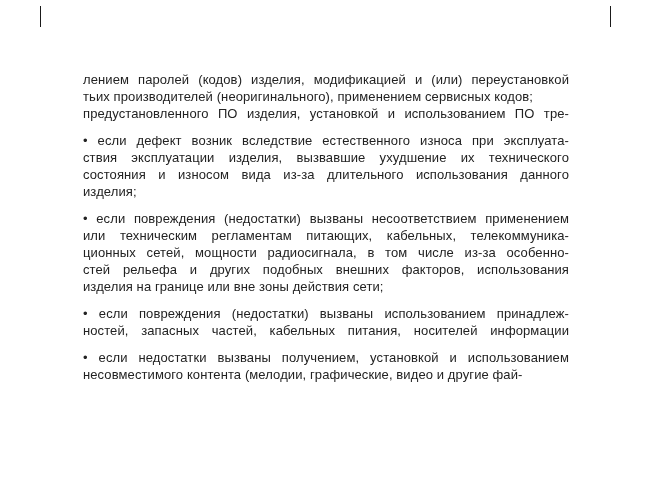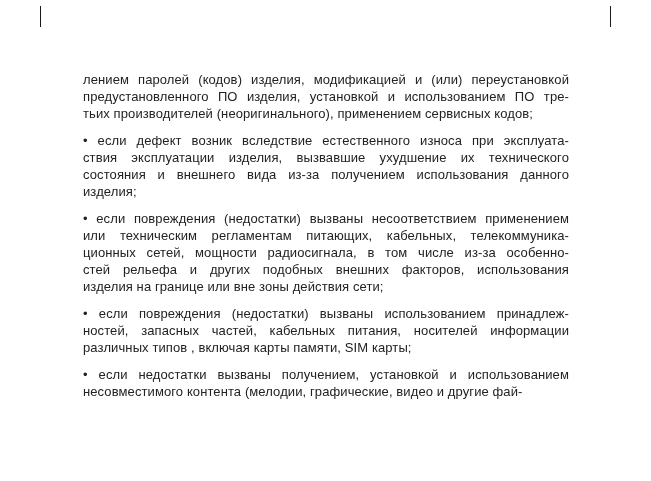--- a/index.html
+++ b/index.html
@@ -63,39 +63,38 @@
   <div class="crop v tl-v"></div>
   <div class="crop v tr-v"></div>
   <div class="crop v bl-v"></div>
   <div class="crop v br-v"></div>
   <div class="crop h bl-h"></div>
   <div class="crop h br-h"></div>
 
   <div class="text-block">
       <div class="paragraph">
         <div class="line">лением паролей (кодов) изделия, модификацией и (или) переустановкой</div>
+        <div class="line last">тьих производителей (неоригинального), применением сервисных кодов;</div>
         <div class="line">предустановленного ПО изделия, установкой и использованием ПО тре-</div>
-        <div class="line last">тьих производителей (неоригинального), применением сервисных кодов;</div>
       </div>
       <div class="paragraph">
         <div class="line">• если дефект возник вследствие естественного износа при эксплуата-</div>
         <div class="line">ствия эксплуатации изделия, вызвавшие ухудшение их технического</div>
-        <div class="line">состояния и внешнего вида из-за получением использования данного</div>
+        <div class="line">состояния и износом вида из-за длительного использования данного</div>
         <div class="line last">изделия;</div>
       </div>
       <div class="paragraph">
         <div class="line">• если повреждения (недостатки) вызваны несоответствием применением</div>
         <div class="line">или техническим регламентам питающих, кабельных, телекоммуника-</div>
         <div class="line">ционных сетей, мощности радиосигнала, в том числе из-за особенно-</div>
         <div class="line">стей рельефа и других подобных внешних факторов, использования</div>
         <div class="line last">изделия на границе или вне зоны действия сети;</div>
       </div>
       <div class="paragraph">
         <div class="line">• если повреждения (недостатки) вызваны использованием принадлеж-</div>
         <div class="line">ностей, запасных частей, кабельных питания, носителей информации</div>
-        <div class="line last">различных типов , включая карты памяти, SIM карты;</div>
       </div>
       <div class="paragraph">
         <div class="line">• если недостатки вызваны получением, установкой и использованием</div>
         <div class="line last">несовместимого контента (мелодии, графические, видео и другие фай-</div>
       </div>
     </div>
 </div>
 
 </body></html>

